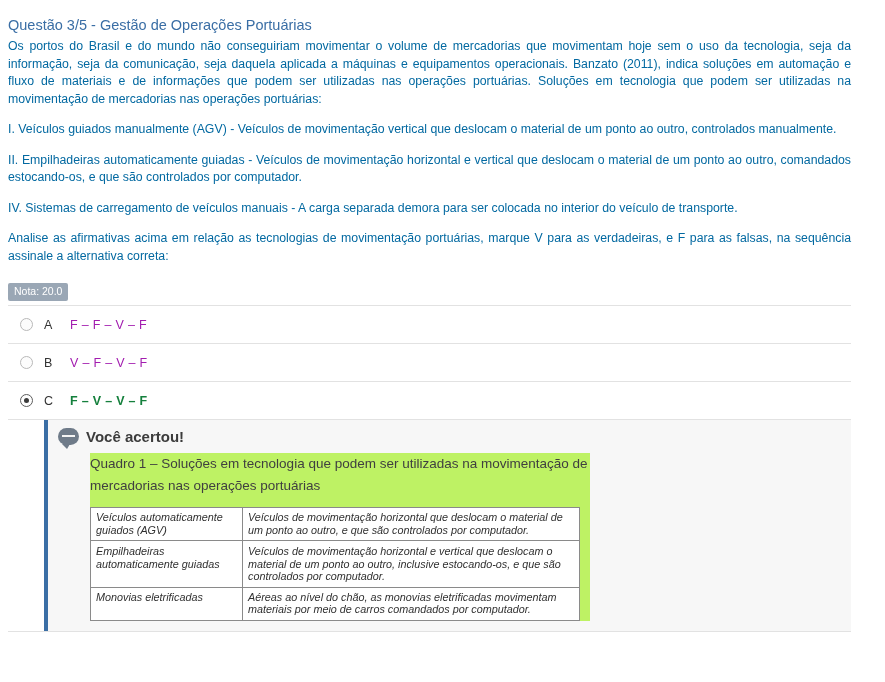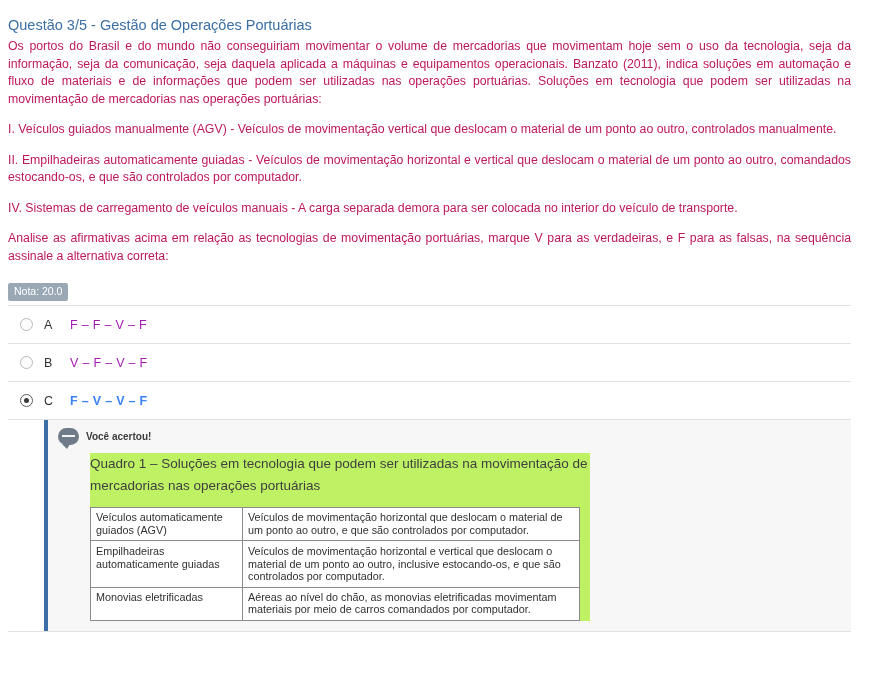--- a/index.html
+++ b/index.html
@@ -22,21 +22,21 @@
     color: #3a6ea5;
     font-size: 14.5px;
     font-weight: normal;
     padding: 0 34px 0 8px;
     margin: 8px 0 4px 0;
     line-height: 18px;
   }
   .body-text {
     font-size: 12.3px;
     line-height: 17.5px;
-    color: #be185d;
+    color: #0369a1;
     text-align: justify;
     padding: 0 34px 0 8px;
     margin: 0 0 13px 0;
   }
   .nota-wrap {
     padding: 0 0 0 8px;
     margin-top: 16px;
     margin-bottom: 4px;
   }
   .nota-badge {
@@ -55,21 +55,21 @@
   }
   .alt-row {
     display: flex;
     align-items: center;
     border-bottom: 1px solid #e2e2e2;
     min-height: 38px;
     position: relative;
     background: #fff;
   }
   .alt-row.selected .alt-text {
-    color: #3b82f6;
+    color: #15803d;
     font-weight: bold;
   }
   .alt-radio-cell {
     width: 36px;
     display: flex;
     align-items: center;
     justify-content: center;
     flex: 0 0 36px;
   }
   .radio {
@@ -145,41 +145,42 @@
     border-top: 5px solid #6f7b89;
   }
   .bubble-icon span {
     position: absolute;
     top: 7px; left: 4px;
     width: 13px; height: 1.5px;
     background: #f4f4f4;
     display: block;
   }
   .feedback-label {
-    font-size: 10px;
+    font-size: 15px;
     color: #3c3c3c;
     font-weight: bold;
   }
   .quadro {
     margin-left: 32px;
     width: 500px;
     background: #bef264;
   }
   .quadro-title {
     font-size: 13.5px;
     color: #404040;
     line-height: 22px;
     margin-bottom: 6px;
     font-weight: normal;
   }
   .quadro-table {
     border-collapse: collapse;
     width: 490px;
     background: #fff;
     margin-top: 10px;
+    font-style: italic;
   }
   .quadro-table td {
     border: 1px solid #8a8a8a;
     font-size: 10.8px;
     line-height: 12.5px;
     color: #303030;
     padding: 3px 4px 4px 5px;
     vertical-align: top;
   }
   .quadro-table td.c1 { width: 152px; }

